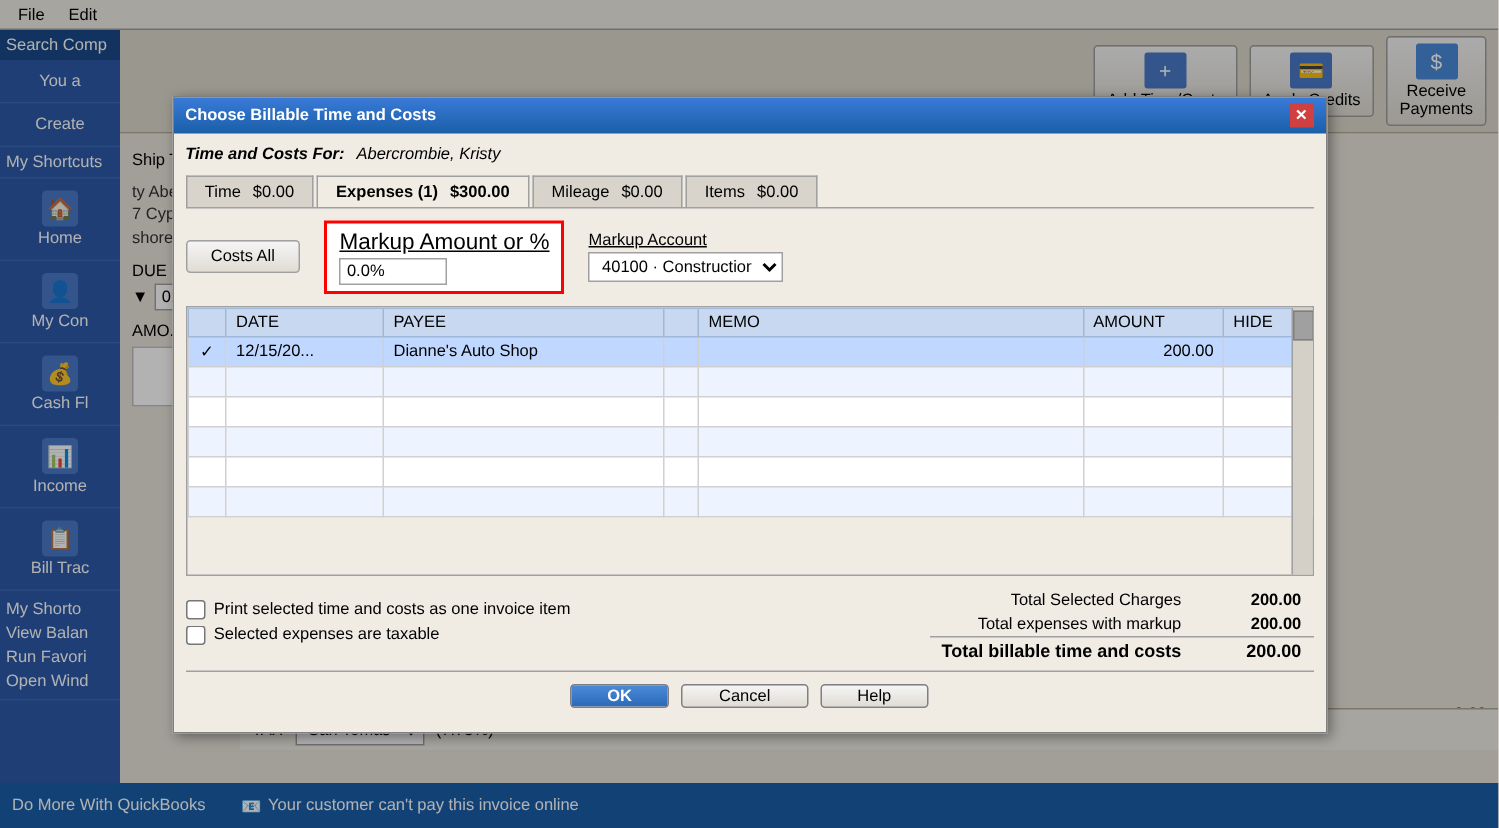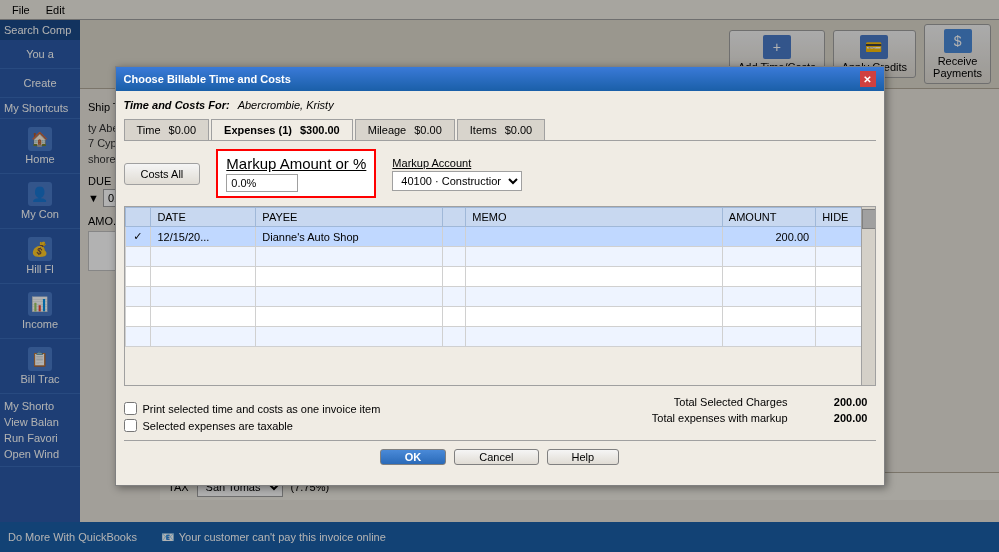--- a/index.html
+++ b/index.html
@@ -515,21 +515,21 @@
       <div class="sidebar-item">
         <div class="sidebar-item-icon">🏠</div>
         <span>Home</span>
       </div>
       <div class="sidebar-item">
         <div class="sidebar-item-icon">👤</div>
         <span>My Con</span>
       </div>
       <div class="sidebar-item">
         <div class="sidebar-item-icon">💰</div>
-        <span>Hill Fl</span>
+        <span>Cash Fl</span>
       </div>
       <div class="sidebar-item">
         <div class="sidebar-item-icon">📊</div>
         <span>Income</span>
       </div>
       <div class="sidebar-item">
         <div class="sidebar-item-icon">📋</div>
         <span>Bill Trac</span>
       </div>
       <div style="padding:4px;color:white;font-size:10px;border-bottom:1px solid #3a6ab8;">
@@ -756,20 +756,24 @@
           <table class="summary-table">
             <tbody>
                 <tr>
               <td class="label-cell">Total Selected Charges</td>
               <td class="value-cell">200.00</td>
             </tr>
             <tr>
               <td class="label-cell">Total expenses with markup</td>
               <td class="value-cell">200.00</td>
             </tr>
+            <tr class="grand-total">
+              <td class="label-cell">Total billable time and costs</td>
+              <td class="value-cell">200.00</td>
+            </tr>
           </tbody>
             </table>
         </div>
 
       </div>
 
       <div class="buttons-row">
         <button class="dialog-btn dialog-btn-ok">OK</button>
         <button class="dialog-btn dialog-btn-cancel">Cancel</button>
         <button class="dialog-btn dialog-btn-help">Help</button>

